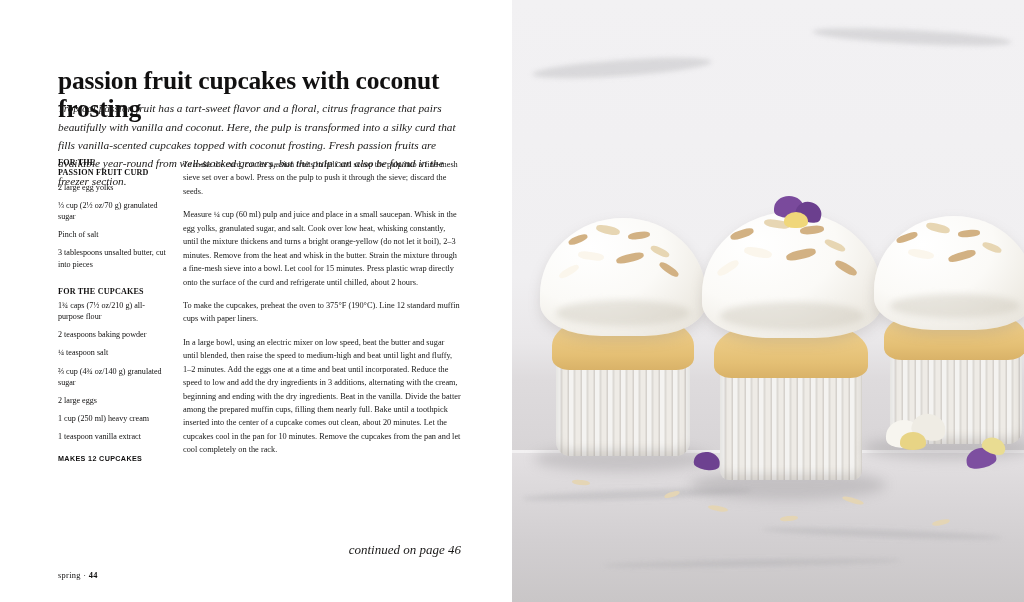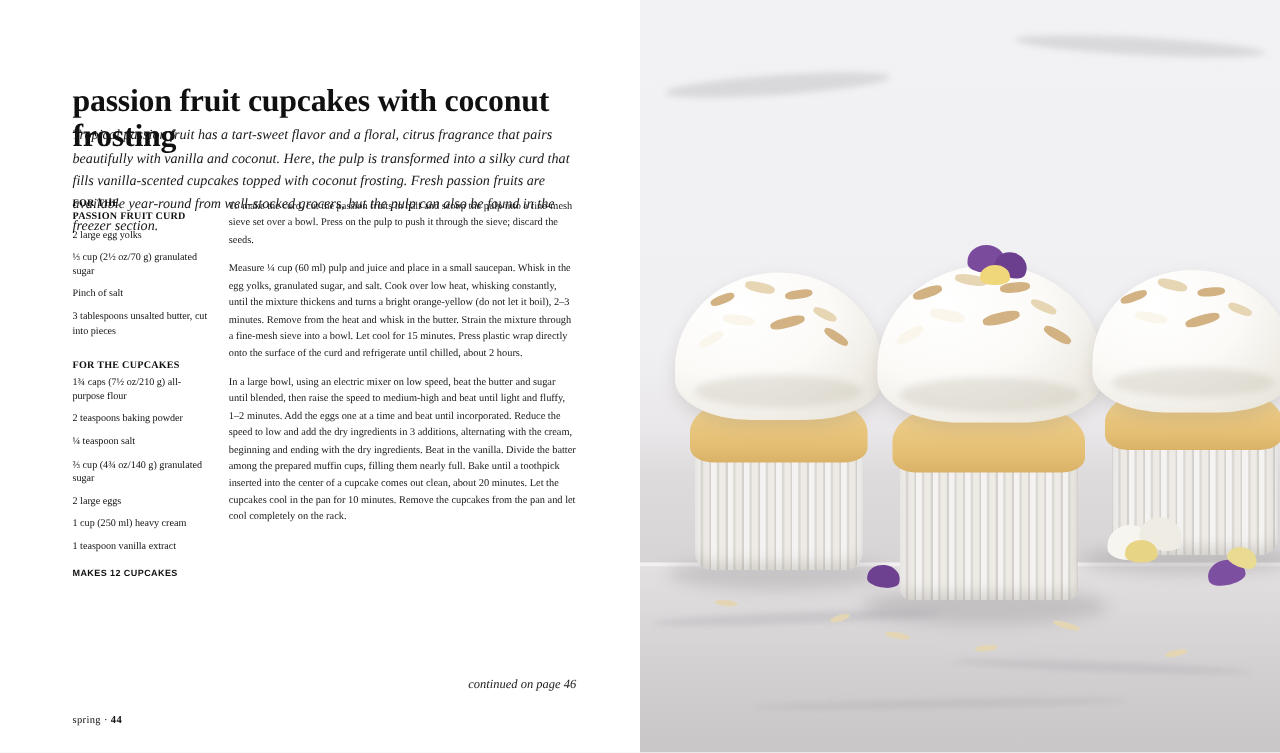--- a/index.html
+++ b/index.html
@@ -90,21 +90,21 @@
     line-height: 1.62;
     color: #171717;
   }
   .col-method p { margin: 0 0 10px 0; }
   .continued {
     position: absolute;
     right: 51px;
     top: 542px;
     font-family: "Liberation Serif", serif;
     font-style: italic;
-    font-size: 10px;
+    font-size: 13px;
     color: #1a1918;
   }
   .folio {
     position: absolute;
     left: 58px;
     top: 571px;
     font-family: "Liberation Serif", serif;
     font-size: 8.4px;
     letter-spacing: 0.3px;
     color: #111010;
@@ -236,20 +236,21 @@
       <div class="ing-item">2 large eggs</div>
       <div class="ing-item">1 cup (250 ml) heavy cream</div>
       <div class="ing-item">1 teaspoon vanilla extract</div>
 
       <div class="makes">MAKES 12 CUPCAKES</div>
     </div>
 
     <div class="col-method">
       <p>To make the curd, cut the passion fruits in half and scoop the pulp into a fine-mesh sieve set over a bowl. Press on the pulp to push it through the sieve; discard the seeds.</p>
       <p>Measure ¼ cup (60 ml) pulp and juice and place in a small saucepan. Whisk in the egg yolks, granulated sugar, and salt. Cook over low heat, whisking constantly, until the mixture thickens and turns a bright orange-yellow (do not let it boil), 2–3 minutes. Remove from the heat and whisk in the butter. Strain the mixture through a fine-mesh sieve into a bowl. Let cool for 15 minutes. Press plastic wrap directly onto the surface of the curd and refrigerate until chilled, about 2 hours.</p>
+      <p>To make the cupcakes, preheat the oven to 375°F (190°C). Line 12 standard muffin cups with paper liners.</p>
       <p>In a large bowl, using an electric mixer on low speed, beat the butter and sugar until blended, then raise the speed to medium-high and beat until light and fluffy, 1–2 minutes. Add the eggs one at a time and beat until incorporated. Reduce the speed to low and add the dry ingredients in 3 additions, alternating with the cream, beginning and ending with the dry ingredients. Beat in the vanilla. Divide the batter among the prepared muffin cups, filling them nearly full. Bake until a toothpick inserted into the center of a cupcake comes out clean, about 20 minutes. Let the cupcakes cool in the pan for 10 minutes. Remove the cupcakes from the pan and let cool completely on the rack.</p>
     </div>
 
     <div class="continued">continued on page 46</div>
 
     <div class="folio">
       <span>spring</span>
       <span>·</span>
       <b>44</b>
     </div>

